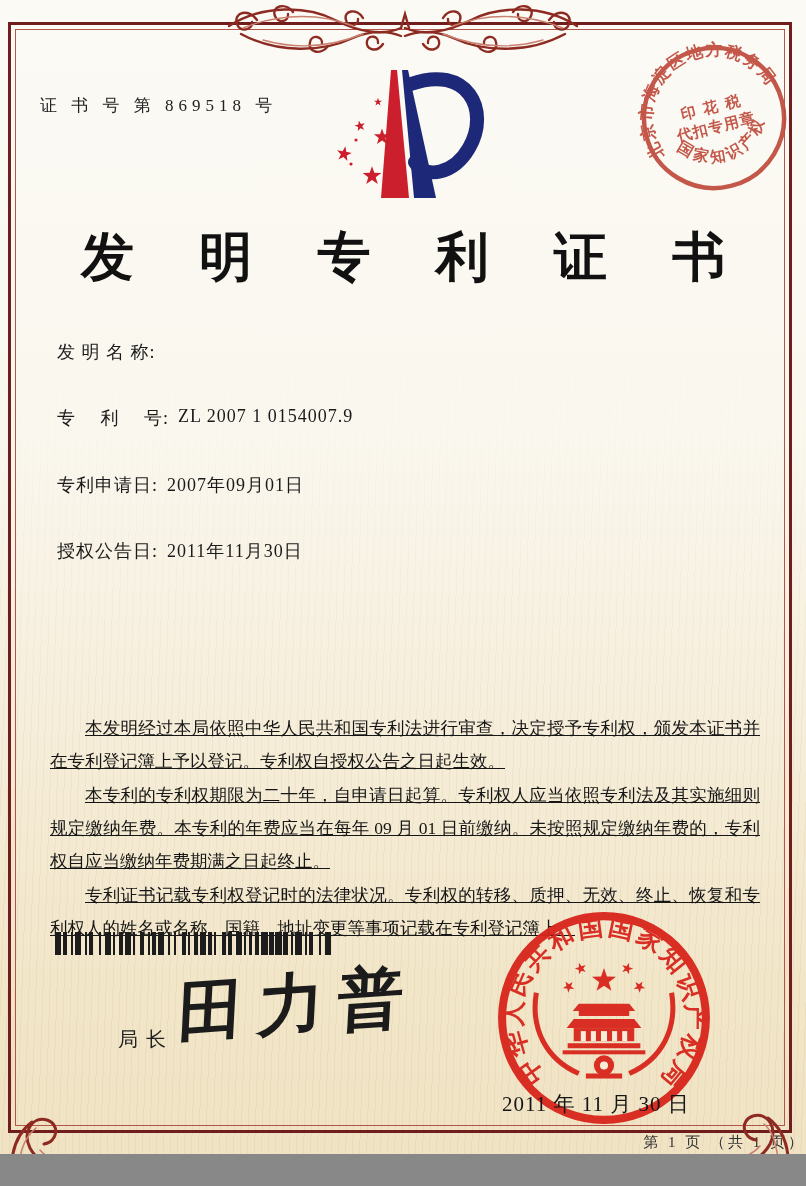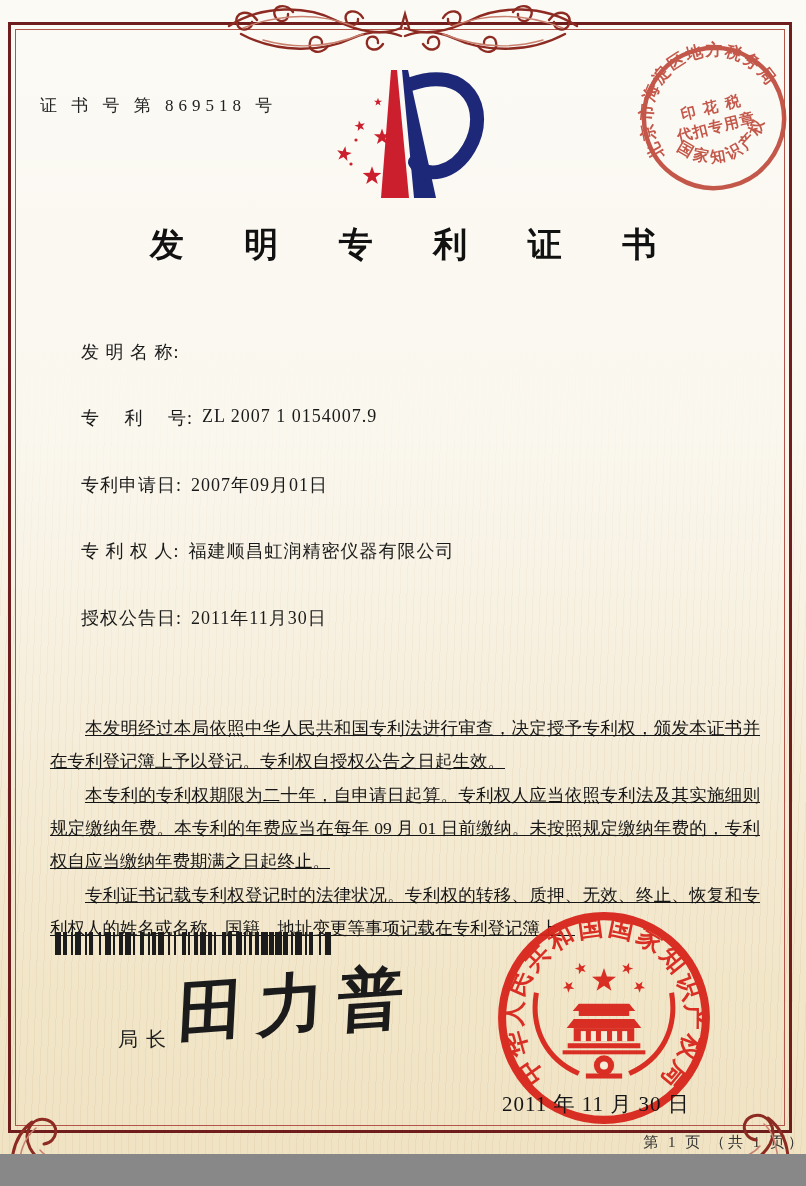--- a/index.html
+++ b/index.html
@@ -11,24 +11,24 @@
   .texture{
     position:absolute;inset:0;pointer-events:none;
     background:repeating-linear-gradient(92deg,rgba(187,150,95,.10) 0 1px,rgba(0,0,0,0) 1px 7px);
     -webkit-mask:linear-gradient(180deg,transparent 0 30%,#000 70%);
             mask:linear-gradient(180deg,transparent 0 30%,#000 70%);
   }
   .border-outer{position:absolute;left:8px;top:22px;right:14px;bottom:21px;border:3px solid #701d1d;}
   .border-inner{position:absolute;left:15px;top:29px;right:21px;bottom:28px;border:1px solid #b3544a;}
   .abs{position:absolute;}
   .cert-no{left:40px;top:94px;font-size:17px;letter-spacing:5px;color:#222;}
-  .title{left:0;right:0;top:222px;text-align:center;font-size:34px;font-weight:700;
+  .title{left:0;right:0;top:222px;text-align:center;font-size:53px;font-weight:700;
          letter-spacing:26px;text-indent:26px;color:#111;}
   .fields{left:57px;right:40px;top:340px;}
-  .field-row{height:66.4px;display:flex;align-items:flex-start;font-size:18px;margin-left:24px;}
+  .field-row{height:66.4px;display:flex;align-items:flex-start;font-size:18px;}
   .field-label{white-space:pre;letter-spacing:1px;margin-right:9px;}
   .field-value{letter-spacing:1px;}
   .paragraphs{left:49px;right:45px;top:711px;font-size:17.5px;line-height:33px;
               text-align:justify;color:#161616;}
   .paragraphs p{margin:1px;text-indent:35px;text-decoration:underline;}
   .barcode{left:55px;top:932px;width:278px;height:23px;display:flex;align-items:stretch;}
   .barcode .bar{background:#1c1c1c;}
   .sign-title{left:118px;top:1026px;font-size:20px;letter-spacing:8px;color:#222;}
   .sign-name{left:178px;top:968px;font-size:66px;font-weight:600;letter-spacing:14px;color:#1b1b1b;
              transform:rotate(-4deg) skewX(-7deg);transform-origin:left center;}
@@ -129,24 +129,20 @@
     <div class="field-row">
       <span class="field-label">发 明 名 称:</span>
     </div>
     <div class="field-row">
       <span class="field-label">专　 利　 号:</span>
       <span class="field-value">ZL 2007 1 0154007.9</span>
     </div>
     <div class="field-row">
       <span class="field-label">专利申请日:</span>
       <span class="field-value">2007年09月01日</span>
-    </div>
-    <div class="field-row">
-      <span class="field-label">专 利 权 人:</span>
-      <span class="field-value">福建顺昌虹润精密仪器有限公司</span>
     </div>
     <div class="field-row">
       <span class="field-label">授权公告日:</span>
       <span class="field-value">2011年11月30日</span>
     </div>
   </div>
 
   <div class="abs paragraphs">
     <p>本发明经过本局依照中华人民共和国专利法进行审查，决定授予专利权，颁发本证书并在专利登记簿上予以登记。专利权自授权公告之日起生效。</p>
     <p>本专利的专利权期限为二十年，自申请日起算。专利权人应当依照专利法及其实施细则规定缴纳年费。本专利的年费应当在每年 09 月 01 日前缴纳。未按照规定缴纳年费的，专利权自应当缴纳年费期满之日起终止。</p>

